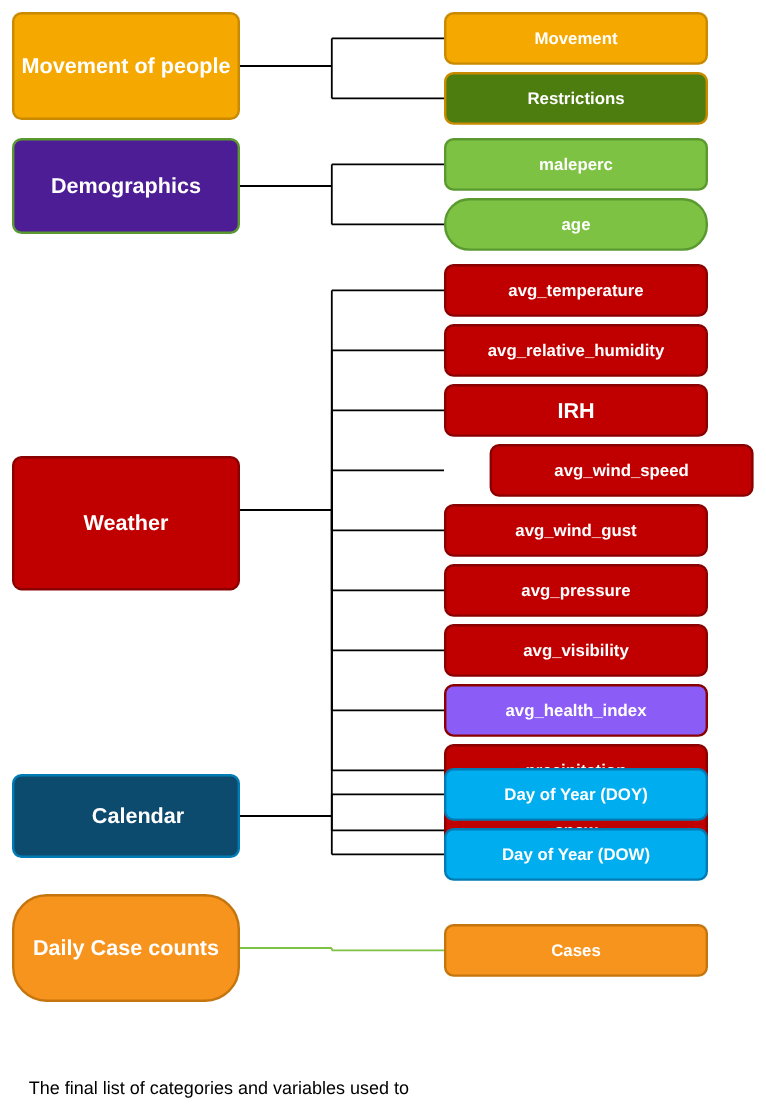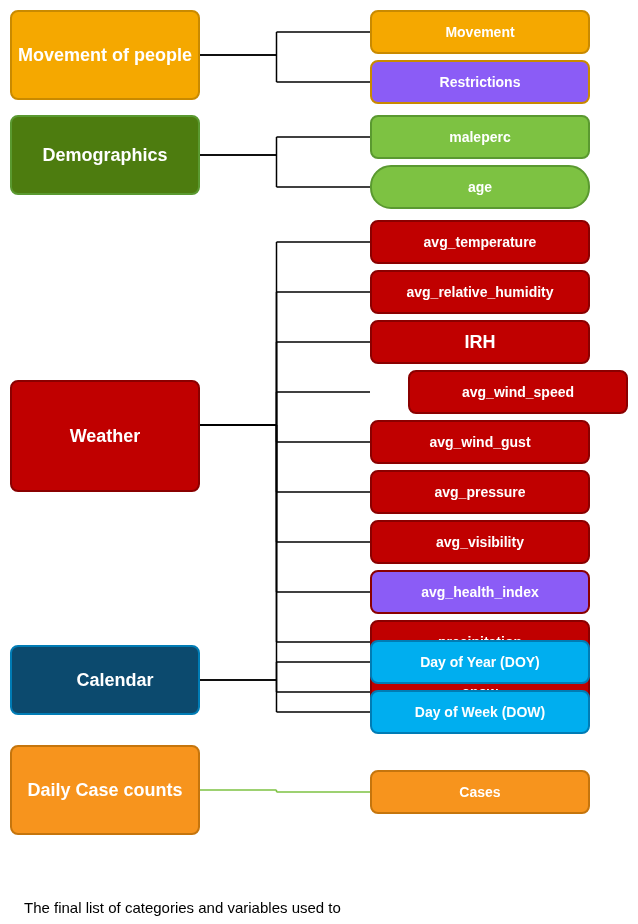--- a/index.html
+++ b/index.html
@@ -40,40 +40,40 @@
       font-weight: bold;
       font-size: 16px;
       border: 2px solid rgba(0,0,0,0.15);
     }
   </style>
 </head>
 <body>
 
 <div class="diagram-container" id="diagram" style="height:870px;">
 <div class="node" style="left: 10px; top: 10px; width: 190px; height: 90px; background: rgb(245, 168, 0); border-color: rgb(201, 138, 0); font-size: 18px;">Movement of people</div>
-    <div class="node" style="left: 10px; top: 115px; width: 190px; height: 80px; background: #4d7c0f; border-color: rgb(90, 153, 48); font-size: 18px;">Demographics</div>
+    <div class="node" style="left: 10px; top: 115px; width: 190px; height: 80px; background: #4c1d95; border-color: rgb(90, 153, 48); font-size: 18px;">Demographics</div>
     <div class="node" style="left: 10px; top: 380px; width: 190px; height: 112px; background: rgb(192, 0, 0); border-color: rgb(138, 0, 0); font-size: 18px;">Weather</div>
     <div class="node" style="left: 10px; top: 645px; width: 190px; height: 70px; background: #0c4a6e; border-color: rgb(0, 124, 181); font-size: 18px; padding-left: 20px;">Calendar</div>
-    <div class="node" style="left: 10px; top: 745px; width: 190px; height: 90px; background: rgb(247, 148, 29); border-color: rgb(197, 117, 13); font-size: 18px;">Daily Case counts</div>
+    <div class="node" style="left: 10px; top: 745px; width: 190px; height: 90px; background: rgb(247, 148, 29); border-color: rgb(197, 117, 13); font-size: 18px; border-radius: 29px;">Daily Case counts</div>
     <div class="node" style="left: 370px; top: 10px; width: 220px; height: 44px; background: rgb(245, 168, 0); border-color: rgb(201, 138, 0); font-size: 14px;">Movement</div>
-    <div class="node" style="left: 370px; top: 60px; width: 220px; height: 44px; background: #8b5cf6; border-color: rgb(201, 138, 0); font-size: 14px;">Restrictions</div>
+    <div class="node" style="left: 370px; top: 60px; width: 220px; height: 44px; background: #4d7c0f; border-color: rgb(201, 138, 0); font-size: 14px;">Restrictions</div>
     <div class="node" style="left: 370px; top: 115px; width: 220px; height: 44px; background: rgb(125, 194, 66); border-color: rgb(90, 153, 48); font-size: 14px;">maleperc</div>
     <div class="node" style="left: 370px; top: 165px; width: 220px; height: 44px; background: rgb(125, 194, 66); border-color: rgb(90, 153, 48); font-size: 14px; border-radius: 21px;">age</div>
     <div class="node" style="left: 370px; top: 220px; width: 220px; height: 44px; background: rgb(192, 0, 0); border-color: rgb(138, 0, 0); font-size: 14px;">avg_temperature</div>
     <div class="node" style="left: 370px; top: 270px; width: 220px; height: 44px; background: rgb(192, 0, 0); border-color: rgb(138, 0, 0); font-size: 14px;">avg_relative_humidity</div>
     <div class="node" style="left: 370px; top: 320px; width: 220px; height: 44px; background: rgb(192, 0, 0); border-color: rgb(138, 0, 0); font-size: 18px;">IRH</div>
     <div class="node" style="left: 370px; top: 370px; width: 220px; height: 44px; background: rgb(192, 0, 0); border-color: rgb(138, 0, 0); font-size: 14px; margin-left: 38px;">avg_wind_speed</div>
     <div class="node" style="left: 370px; top: 420px; width: 220px; height: 44px; background: rgb(192, 0, 0); border-color: rgb(138, 0, 0); font-size: 14px;">avg_wind_gust</div>
     <div class="node" style="left: 370px; top: 470px; width: 220px; height: 44px; background: rgb(192, 0, 0); border-color: rgb(138, 0, 0); font-size: 14px;">avg_pressure</div>
     <div class="node" style="left: 370px; top: 520px; width: 220px; height: 44px; background: rgb(192, 0, 0); border-color: rgb(138, 0, 0); font-size: 14px;">avg_visibility</div>
     <div class="node" style="left: 370px; top: 570px; width: 220px; height: 44px; background: #8b5cf6; border-color: rgb(138, 0, 0); font-size: 14px;">avg_health_index</div>
     <div class="node" style="left: 370px; top: 620px; width: 220px; height: 44px; background: rgb(192, 0, 0); border-color: rgb(138, 0, 0); font-size: 14px;">precipitation</div>
     <div class="node" style="left: 370px; top: 670px; width: 220px; height: 44px; background: rgb(192, 0, 0); border-color: rgb(138, 0, 0); font-size: 14px;">snow</div>
     <div class="node" style="left: 370px; top: 640px; width: 220px; height: 44px; background: rgb(0, 174, 239); border-color: rgb(0, 124, 181); font-size: 14px;">Day of Year (DOY)</div>
-    <div class="node" style="left: 370px; top: 690px; width: 220px; height: 44px; background: rgb(0, 174, 239); border-color: rgb(0, 124, 181); font-size: 14px;">Day of Week (DOW)</div>
+    <div class="node" style="left: 370px; top: 690px; width: 220px; height: 44px; background: rgb(0, 174, 239); border-color: rgb(0, 124, 181); font-size: 14px;">Day of Year (DOW)</div>
     <div class="node" style="left: 370px; top: 770px; width: 220px; height: 44px; background: rgb(247, 148, 29); border-color: rgb(197, 117, 13); font-size: 14px;">Cases</div>
     <svg class="connectors" style="position: absolute; top: 0px; left: 0px; width: 638px; height: 870px; pointer-events: none;">
       <line x1="200" y1="55" x2="276.5" y2="55" stroke="#000" stroke-width="1.5"></line>
       <line x1="276.5" y1="55" x2="276.5" y2="32" stroke="#000" stroke-width="1.5"></line>
       <line x1="276.5" y1="32" x2="370" y2="32" stroke="#000" stroke-width="1.5"></line>
       <line x1="200" y1="55" x2="276.5" y2="55" stroke="#000" stroke-width="1.5"></line>
       <line x1="276.5" y1="55" x2="276.5" y2="82" stroke="#000" stroke-width="1.5"></line>
       <line x1="276.5" y1="82" x2="370" y2="82" stroke="#000" stroke-width="1.5"></line>
       <line x1="200" y1="155" x2="276.5" y2="155" stroke="#000" stroke-width="1.5"></line>
       <line x1="276.5" y1="155" x2="276.5" y2="137" stroke="#000" stroke-width="1.5"></line>

